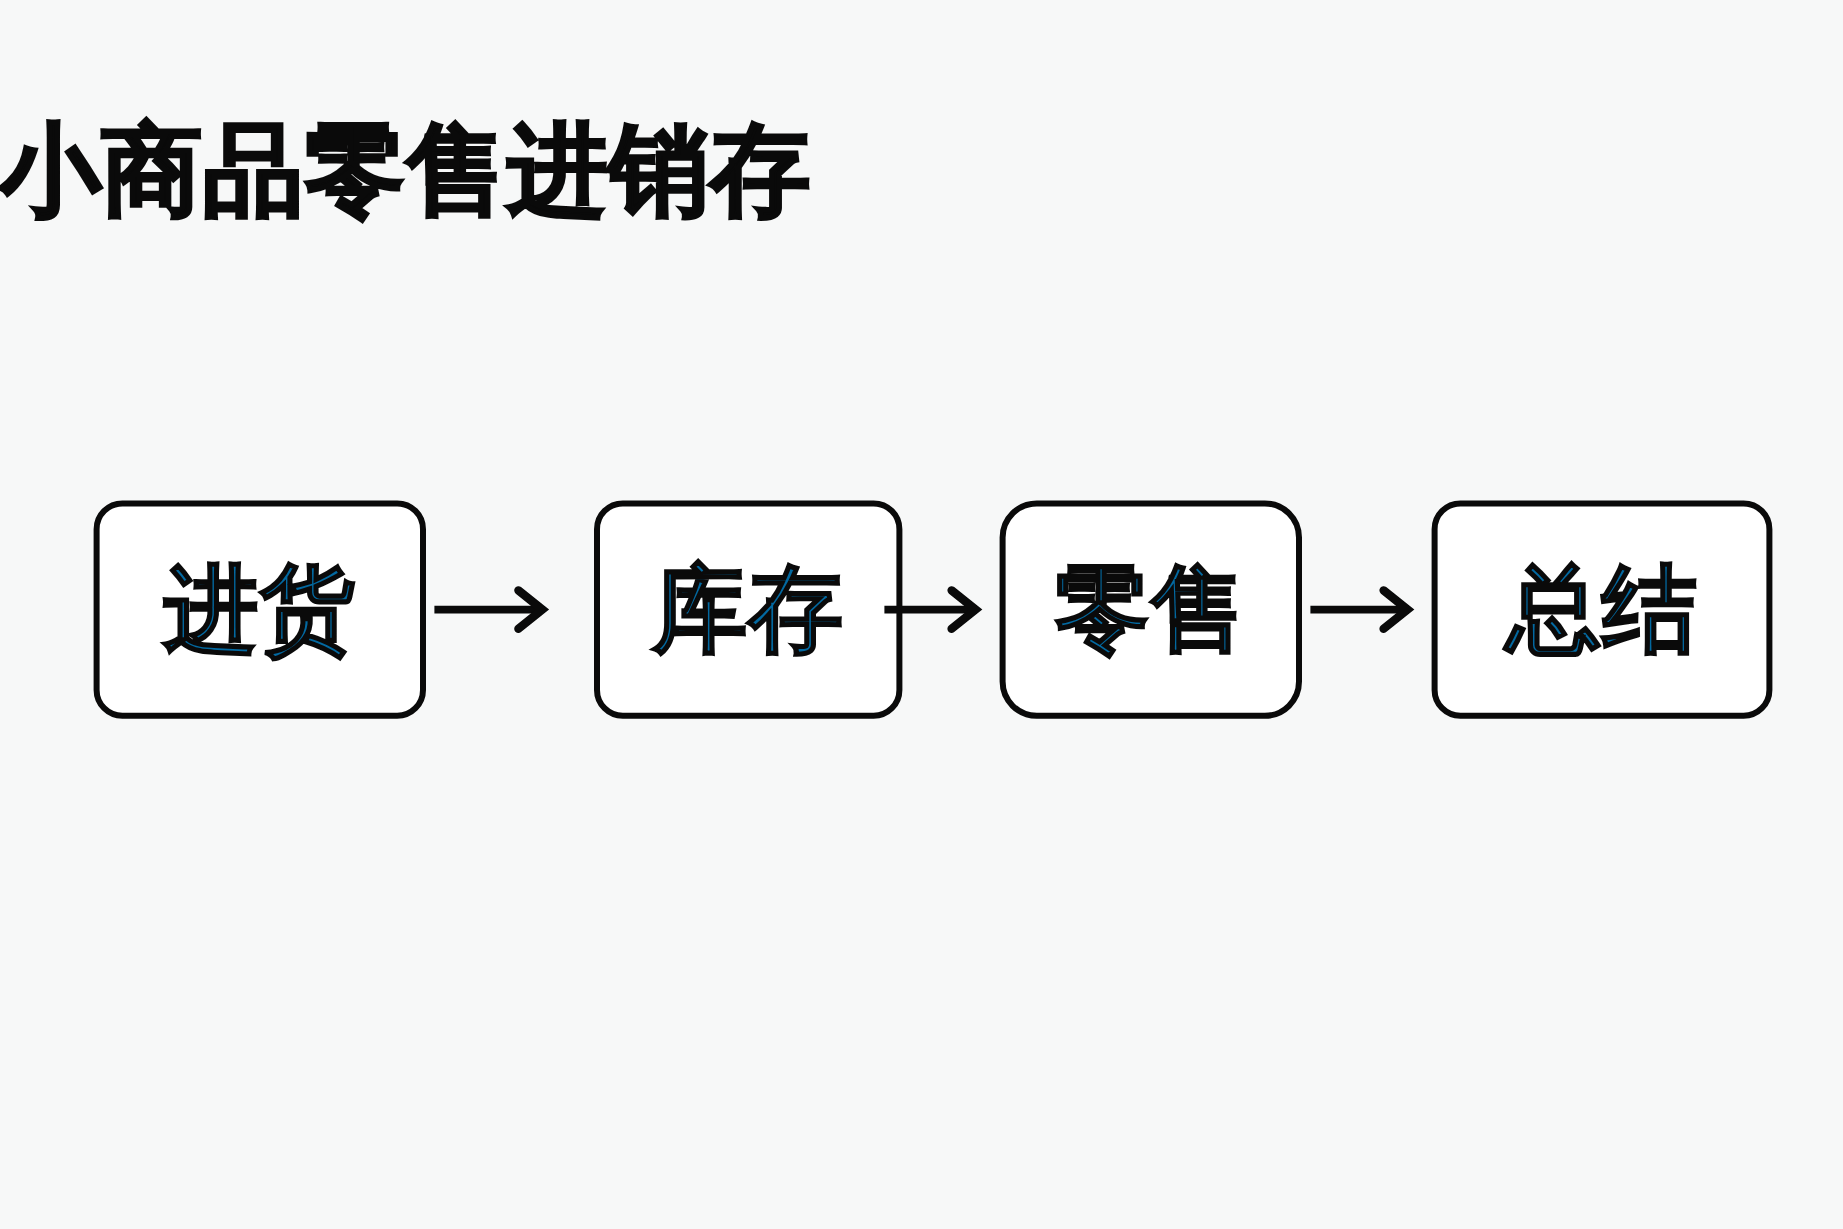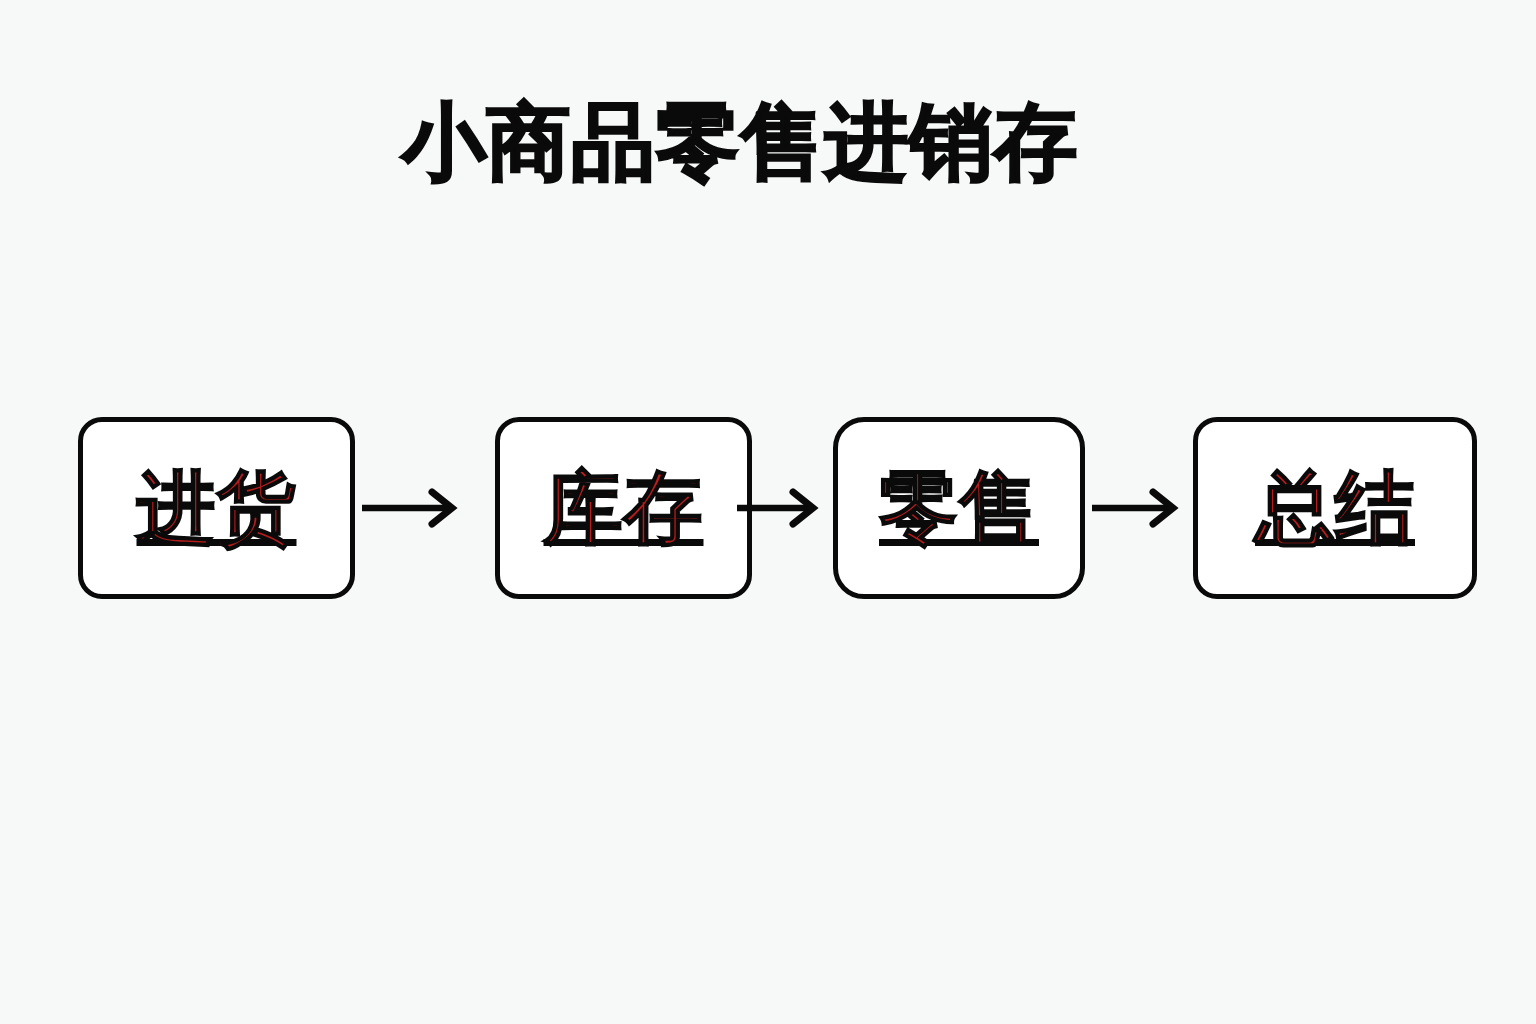--- a/index.html
+++ b/index.html
@@ -18,21 +18,21 @@
     width: 1536px;
     height: 1024px;
   }
 
   
   .title {
     position: absolute;
     left: 0;
     top: 100px;
     width: 1480px;
-    text-align: center;
+    text-align: left;
     font-size: 84px;
     line-height: 1.0;
     font-weight: 700;
     color: #0a0a0a;
     letter-spacing: 0.5px;
     -webkit-text-stroke: 2.2px #0a0a0a;
     white-space: nowrap;
   }
 
   
@@ -52,27 +52,26 @@
     border: 5px solid #0a0a0a;
     border-radius: 24px;
     box-sizing: border-box;
     display: flex;
     align-items: center;
     justify-content: center;
   }
   .flow-node .node-label {
     font-size: 79px;
     font-weight: 700;
-    color: #b91c1c;
+    color: #0369a1;
     line-height: 1;
     letter-spacing: 1px;
     -webkit-text-stroke: 1.8px #0a0a0a;
     white-space: nowrap;
     transform: translateY(-1px);
-    text-decoration: underline;
   }
 
   .node-0 { left: 0px;    width: 277px; }
   .node-1 { left: 417px;  width: 257px; }
   .node-2 { left: 755px;  width: 252px; border-radius: 31px; }
   .node-3 { left: 1115px; width: 284px; text-align: center; }
 
   
   .flow-arrow {
     position: absolute;

